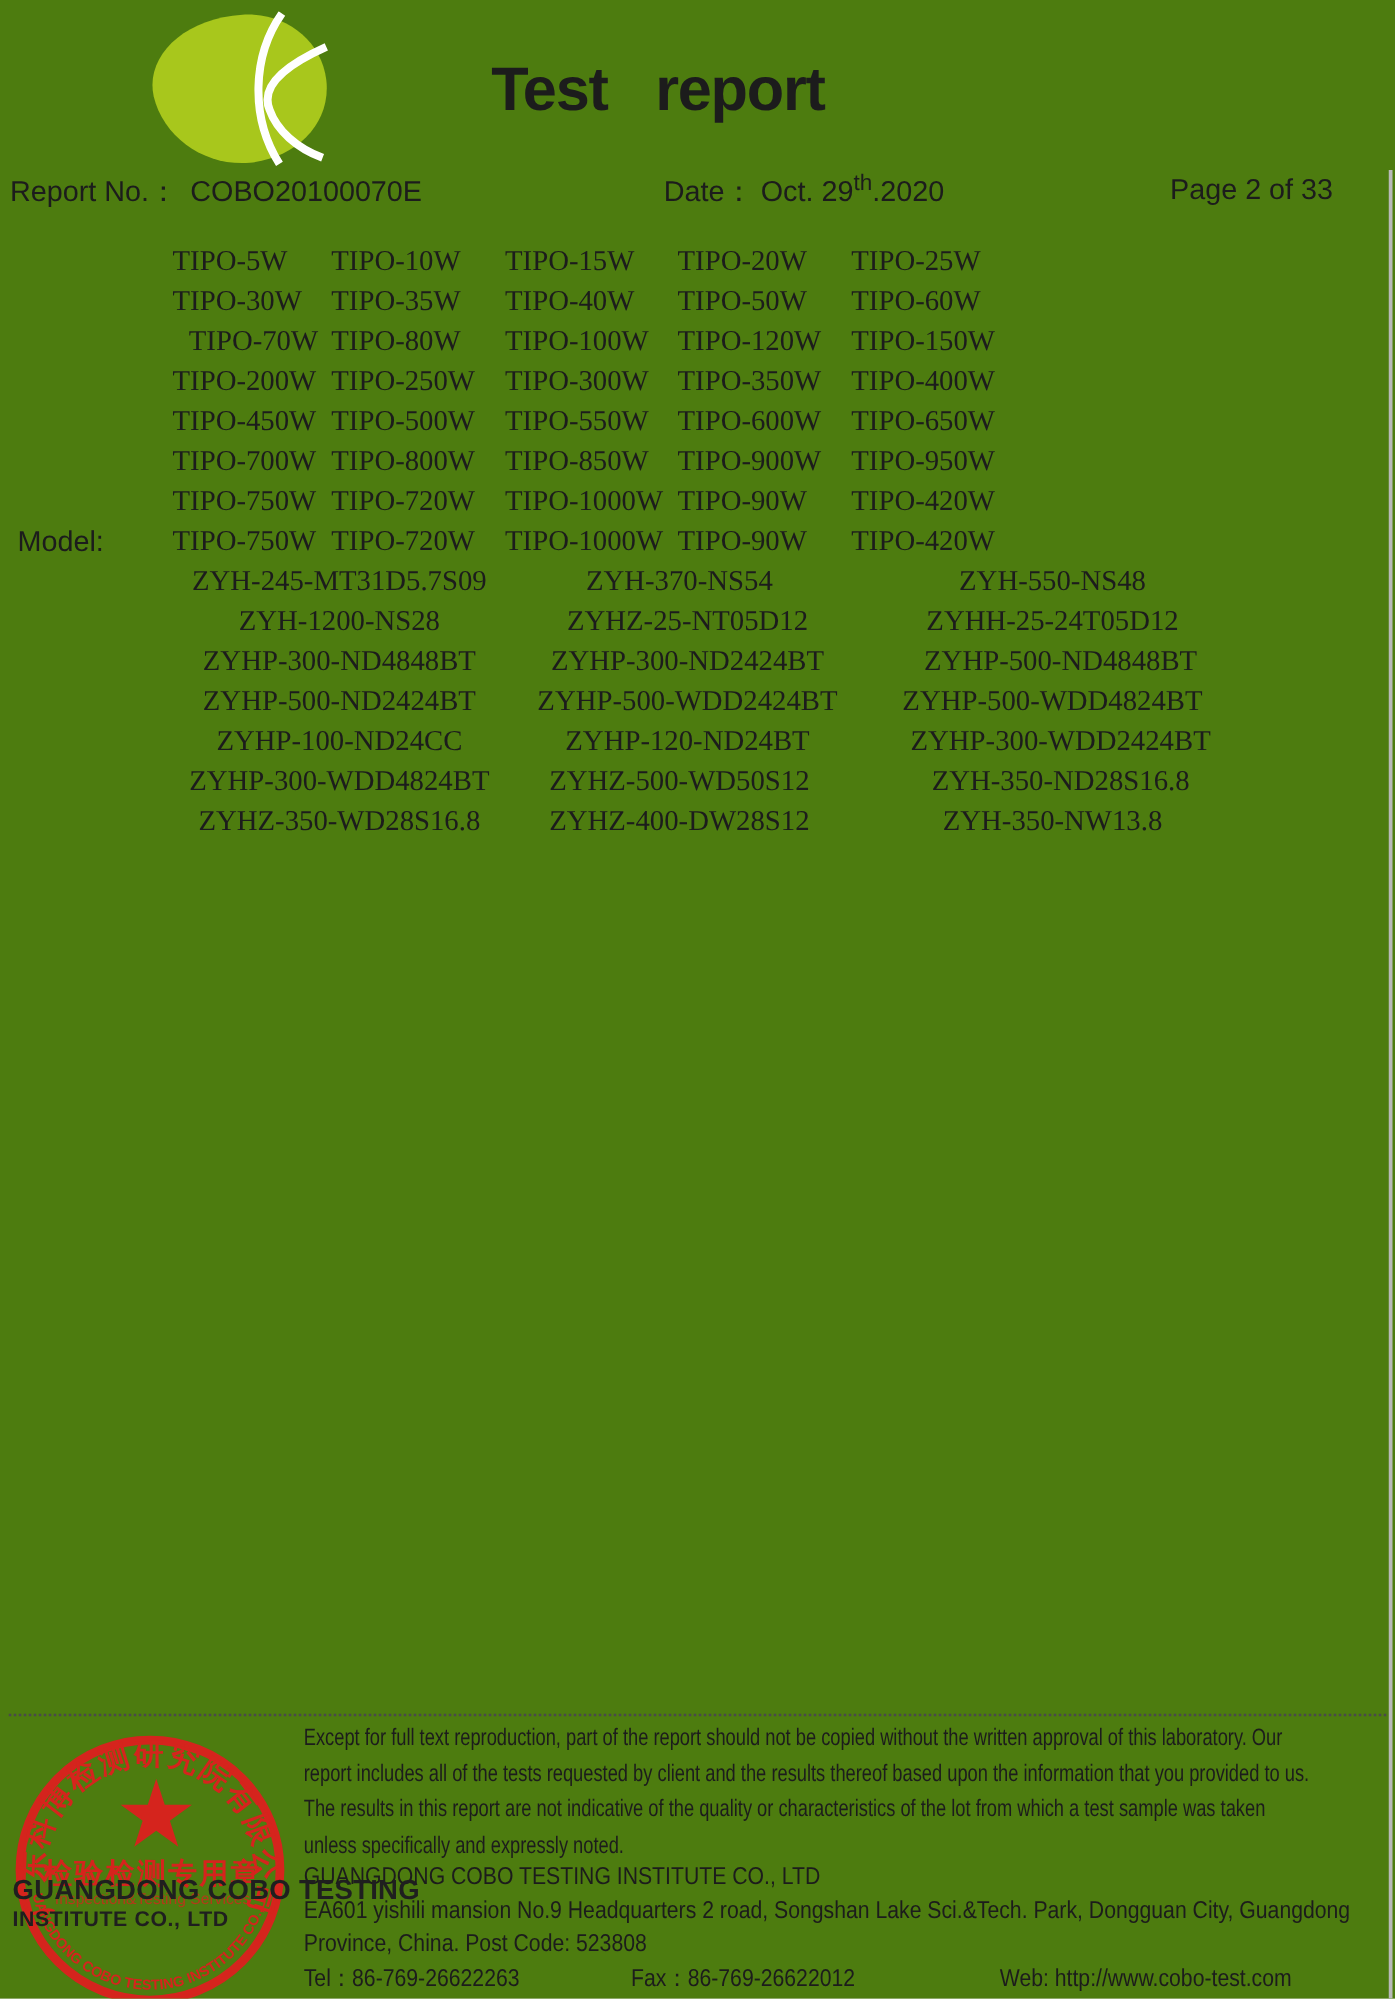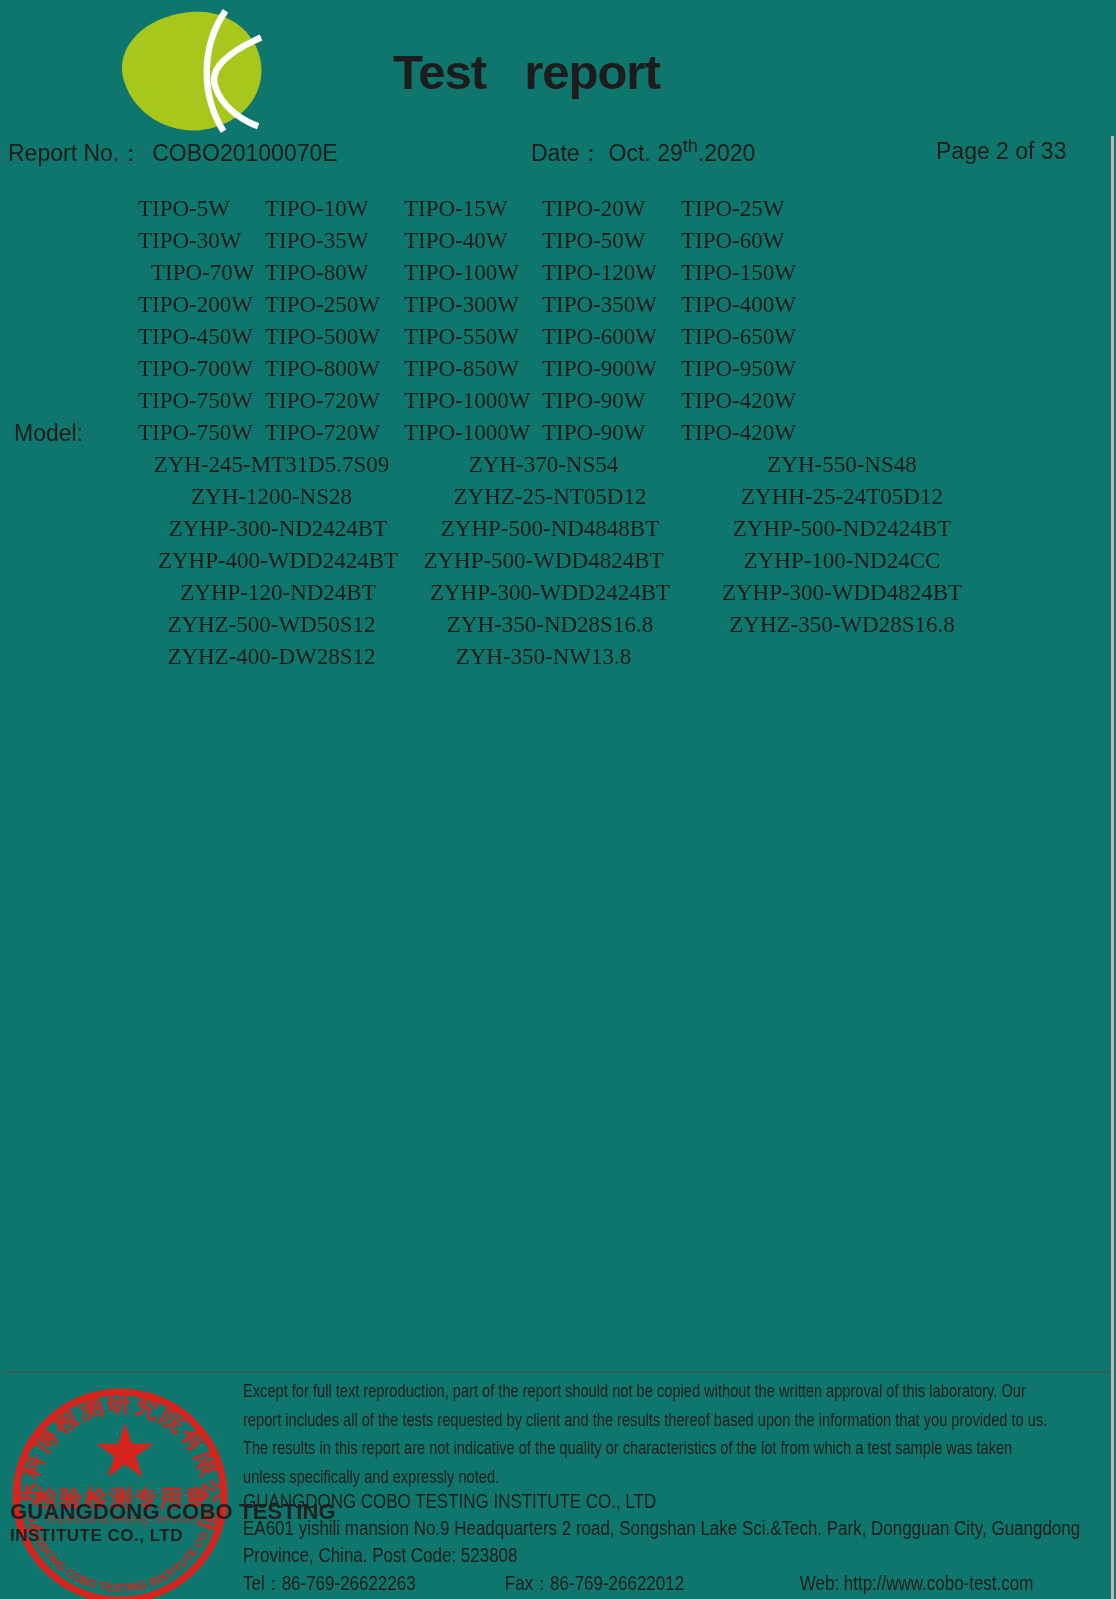--- a/index.html
+++ b/index.html
@@ -1,18 +1,18 @@
 <!DOCTYPE html>
 <html><head>
 <meta charset="utf-8">
 <style>
   html,body{margin:0;padding:0;background:#e8e8e8;}
   .page{
     position:relative; width:1116px; height:1599px; margin:0 auto;
-    background:#0f766e; overflow:hidden;
+    background:#4d7c0f; overflow:hidden;
     font-family:"Liberation Sans", sans-serif; color:#1c1c1c;
   }
   .scan-edge-right{position:absolute; top:136px; right:2px; width:3px; height:1463px; background:#b9b9b9;}
 
   
   .logo{position:absolute; left:117px; top:9px; width:148px; height:124px;}
   .title{
     position:absolute; left:393px; top:44px;
     font-size:49px; font-weight:bold; letter-spacing:-1px;
     display:flex; gap:38px; white-space:nowrap;
@@ -130,24 +130,25 @@
     <span class="cell">TIPO-420W</span>
   </div>
 
   <div class="zyh-grid">
     <span class="cell">ZYH-245-MT31D5.7S09</span>
     <span class="cell">ZYH-370-NS54</span>
     <span class="cell">ZYH-550-NS48</span>
     <span class="cell">ZYH-1200-NS28</span>
     <span class="cell ind">ZYHZ-25-NT05D12</span>
     <span class="cell">ZYHH-25-24T05D12</span>
+    <span class="cell">ZYHP-300-ND4848BT</span>
     <span class="cell ind">ZYHP-300-ND2424BT</span>
     <span class="cell ind">ZYHP-500-ND4848BT</span>
     <span class="cell">ZYHP-500-ND2424BT</span>
-    <span class="cell ind">ZYHP-400-WDD2424BT</span>
+    <span class="cell ind">ZYHP-500-WDD2424BT</span>
     <span class="cell">ZYHP-500-WDD4824BT</span>
     <span class="cell">ZYHP-100-ND24CC</span>
     <span class="cell ind">ZYHP-120-ND24BT</span>
     <span class="cell ind">ZYHP-300-WDD2424BT</span>
     <span class="cell">ZYHP-300-WDD4824BT</span>
     <span class="cell">ZYHZ-500-WD50S12</span>
     <span class="cell ind">ZYH-350-ND28S16.8</span>
     <span class="cell">ZYHZ-350-WD28S16.8</span>
     <span class="cell">ZYHZ-400-DW28S12</span>
     <span class="cell">ZYH-350-NW13.8</span>

